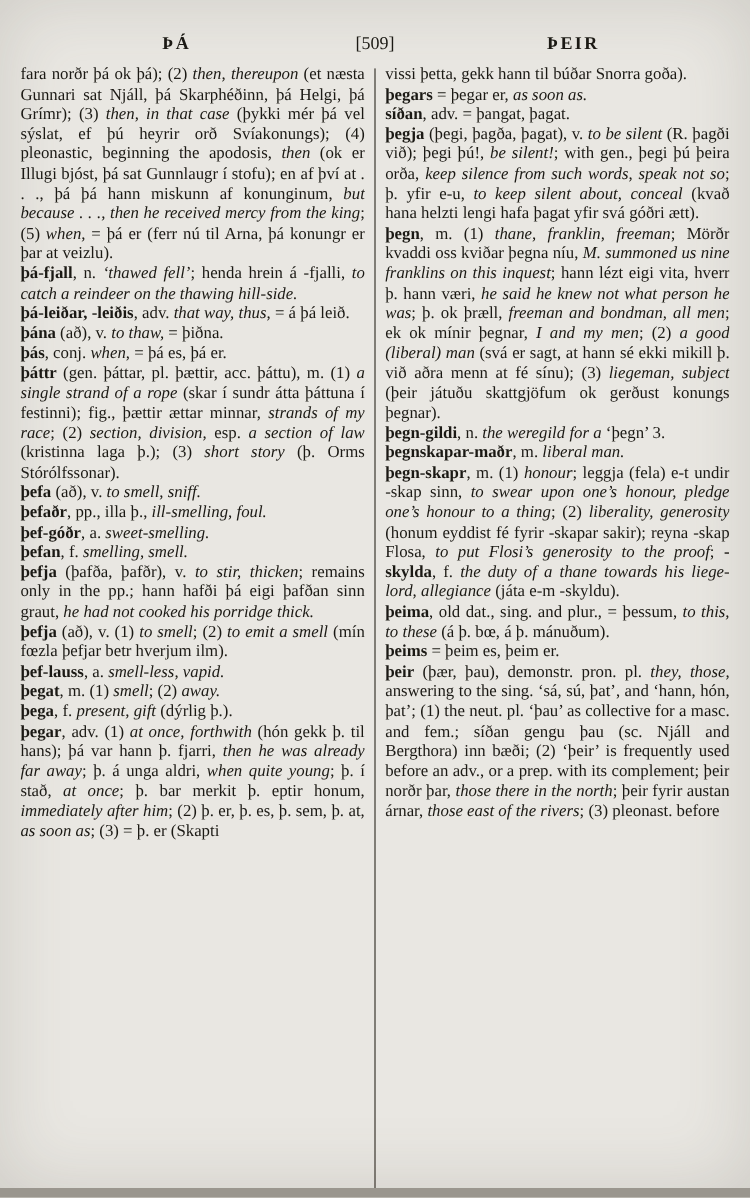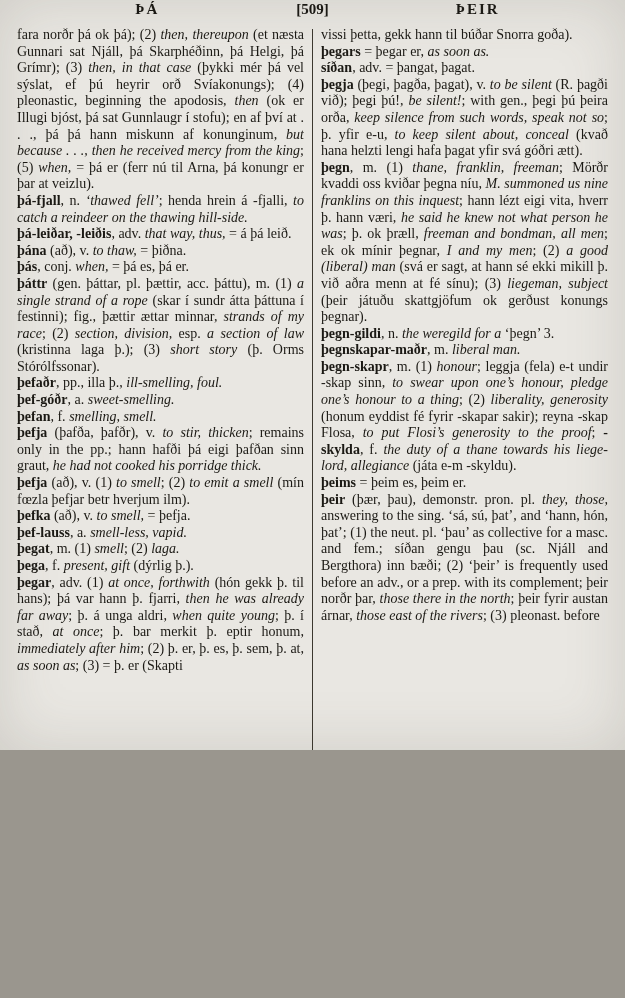--- a/index.html
+++ b/index.html
@@ -1,33 +1,33 @@
 <!DOCTYPE html>
 <html><head>
 <meta charset="utf-8">
 <style>
   html,body{margin:0;padding:0;background:#9a968e;}
   .page{
     position:relative;
-    width:625px;height:750px;
+    width:625px;height:990px;
     background:#e9e7e2;
     box-sizing:border-box;
-    padding:0 17px 6px 17px;
+    padding:28px 17px 6px 17px;
     overflow:hidden;
     font-family:"Liberation Serif","DejaVu Serif",serif;
     color:#1b1914;
     box-shadow:inset 0 0 60px rgba(90,85,70,0.18);
   }
   .header{
     display:flex;align-items:baseline;
     font-weight:bold;font-size:15px;line-height:18px;
     margin-bottom:9px;
   }
   .header .hcell{flex:1;text-align:center;letter-spacing:2px;}
-  .header .hcenter{width:70px;flex:0 0 auto;text-align:center;letter-spacing:0;font-weight:bold;}
+  .header .hcenter{width:70px;flex:0 0 auto;text-align:center;letter-spacing:0;font-weight:normal;}
   .columns{display:flex;height:952px;overflow:hidden;}
   .column{
     flex:1;min-width:0;
     text-align:justify;
     font-size:14px;line-height:16.6px;
     overflow:hidden;
     font-family:Liberation Serif, serif;
   }
   .col-divider{flex:0 0 1px;background:#3c382f;margin:2px 8px 0 8px;}
   p.entry{margin:0;padding:0;}
@@ -45,38 +45,39 @@
     <span class="hcell">ÞEIR</span>
   </div>
   <div class="columns">
     <div class="column">
         <p class="entry"><span class="r">fara norðr þá ok þá); (2) </span><span class="i">then, thereupon</span><span class="r"> (et næsta Gunnari sat Njáll, þá Skarphéðinn, þá Helgi, þá Grímr); (3) </span><span class="i">then, in that case</span><span class="r"> (þykki mér þá vel sýslat, ef þú heyrir orð Svíakonungs); (4) pleonastic, beginning the apodosis, </span><span class="i">then</span><span class="r"> (ok er Illugi bjóst, þá sat Gunnlaugr í stofu); en af því at . . ., þá þá hann miskunn af konunginum, </span><span class="i">but because . . ., then he received mercy from the king</span><span class="r">; (5) </span><span class="i">when,</span><span class="r"> = þá er (ferr nú til Arna, þá konungr er þar at veizlu).</span></p>
         <p class="entry"><span class="b">þá-fjall</span><span class="r">, n. </span><span class="i">‘thawed fell’</span><span class="r">; henda hrein á -fjalli, </span><span class="i">to catch a reindeer on the thawing hill-side.</span></p>
         <p class="entry"><span class="b">þá-leiðar, -leiðis</span><span class="r">, adv. </span><span class="i">that way, thus,</span><span class="r"> = á þá leið.</span></p>
         <p class="entry"><span class="b">þána</span><span class="r"> (að), v. </span><span class="i">to thaw,</span><span class="r"> = þiðna.</span></p>
         <p class="entry"><span class="b">þás</span><span class="r">, conj. </span><span class="i">when,</span><span class="r"> = þá es, þá er.</span></p>
         <p class="entry"><span class="b">þáttr</span><span class="r"> (gen. þáttar, pl. þættir, acc. þáttu), m. (1) </span><span class="i">a single strand of a rope</span><span class="r"> (skar í sundr átta þáttuna í festinni); fig., þættir ættar minnar, </span><span class="i">strands of my race</span><span class="r">; (2) </span><span class="i">section, division,</span><span class="r"> esp. </span><span class="i">a section of law</span><span class="r"> (kristinna laga þ.); (3) </span><span class="i">short story</span><span class="r"> (þ. Orms Stórólfssonar).</span></p>
+        <p class="entry"><span class="b">þefa</span><span class="r"> (að), v. </span><span class="i">to smell, sniff.</span></p>
         <p class="entry"><span class="b">þefaðr</span><span class="r">, pp., illa þ., </span><span class="i">ill-smelling, foul.</span></p>
         <p class="entry"><span class="b">þef-góðr</span><span class="r">, a. </span><span class="i">sweet-smelling.</span></p>
         <p class="entry"><span class="b">þefan</span><span class="r">, f. </span><span class="i">smelling, smell.</span></p>
         <p class="entry"><span class="b">þefja</span><span class="r"> (þafða, þafðr), v. </span><span class="i">to stir, thicken</span><span class="r">; remains only in the pp.; hann hafði þá eigi þafðan sinn graut, </span><span class="i">he had not cooked his porridge thick.</span></p>
         <p class="entry"><span class="b">þefja</span><span class="r"> (að), v. (1) </span><span class="i">to smell</span><span class="r">; (2) </span><span class="i">to emit a smell</span><span class="r"> (mín fœzla þefjar betr hverjum ilm).</span></p>
-        <p class="entry"><span class="b">þefka</span><span class="r"> (að), v. </span><span class="i">to smell,</span><span class="r"> = þefja.</span></p>
         <p class="entry"><span class="b">þef-lauss</span><span class="r">, a. </span><span class="i">smell-less, vapid.</span></p>
-        <p class="entry"><span class="b">þegat</span><span class="r">, m. (1) </span><span class="i">smell</span><span class="r">; (2) </span><span class="i">laga.</span></p>
+        <p class="entry"><span class="b">þegat</span><span class="r">, m. (1) </span><span class="i">smell</span><span class="r">; (2) </span><span class="i">away.</span></p>
         <p class="entry"><span class="b">þega</span><span class="r">, f. </span><span class="i">present, gift</span><span class="r"> (dýrlig þ.).</span></p>
         <p class="entry"><span class="b">þegar</span><span class="r">, adv. (1) </span><span class="i">at once, forthwith</span><span class="r"> (hón gekk þ. til hans); þá var hann þ. fjarri, </span><span class="i">then he was already far away</span><span class="r">; þ. á unga aldri, </span><span class="i">when quite young</span><span class="r">; þ. í stað, </span><span class="i">at once</span><span class="r">; þ. bar merkit þ. eptir honum, </span><span class="i">immediately after him</span><span class="r">; (2) þ. er, þ. es, þ. sem, þ. at, </span><span class="i">as soon as</span><span class="r">; (3) = þ. er (Skapti</span></p>
       </div>
     <div class="col-divider"></div>
     <div class="column">
         <p class="entry"><span class="r">vissi þetta, gekk hann til búðar Snorra goða).</span></p>
         <p class="entry"><span class="b">þegars</span><span class="r"> = þegar er, </span><span class="i">as soon as.</span></p>
         <p class="entry"><span class="b">síðan</span><span class="r">, adv. = þangat, þagat.</span></p>
         <p class="entry"><span class="b">þegja</span><span class="r"> (þegi, þagða, þagat), v. </span><span class="i">to be silent</span><span class="r"> (R. þagði við); þegi þú!, </span><span class="i">be silent!</span><span class="r">; with gen., þegi þú þeira orða, </span><span class="i">keep silence from such words, speak not so</span><span class="r">; þ. yfir e-u, </span><span class="i">to keep silent about, conceal</span><span class="r"> (kvað hana helzti lengi hafa þagat yfir svá góðri ætt).</span></p>
         <p class="entry"><span class="b">þegn</span><span class="r">, m. (1) </span><span class="i">thane, franklin, freeman</span><span class="r">; Mörðr kvaddi oss kviðar þegna níu, </span><span class="i">M. summoned us nine franklins on this inquest</span><span class="r">; hann lézt eigi vita, hverr þ. hann væri, </span><span class="i">he said he knew not what person he was</span><span class="r">; þ. ok þræll, </span><span class="i">freeman and bondman, all men</span><span class="r">; ek ok mínir þegnar, </span><span class="i">I and my men</span><span class="r">; (2) </span><span class="i">a good (liberal) man</span><span class="r"> (svá er sagt, at hann sé ekki mikill þ. við aðra menn at fé sínu); (3) </span><span class="i">liegeman, subject</span><span class="r"> (þeir játuðu skattgjöfum ok gerðust konungs þegnar).</span></p>
         <p class="entry"><span class="b">þegn-gildi</span><span class="r">, n. </span><span class="i">the weregild for a</span><span class="r"> ‘þegn’ 3.</span></p>
         <p class="entry"><span class="b">þegnskapar-maðr</span><span class="r">, m. </span><span class="i">liberal man.</span></p>
         <p class="entry"><span class="b">þegn-skapr</span><span class="r">, m. (1) </span><span class="i">honour</span><span class="r">; leggja (fela) e-t undir -skap sinn, </span><span class="i">to swear upon one’s honour, pledge one’s honour to a thing</span><span class="r">; (2) </span><span class="i">liberality, generosity</span><span class="r"> (honum eyddist fé fyrir -skapar sakir); reyna -skap Flosa, </span><span class="i">to put Flosi’s generosity to the proof</span><span class="r">; </span><span class="b">-skylda</span><span class="r">, f. </span><span class="i">the duty of a thane towards his liege-lord, allegiance</span><span class="r"> (játa e-m -skyldu).</span></p>
+        <p class="entry"><span class="b">þeima</span><span class="r">, old dat., sing. and plur., = þessum, </span><span class="i">to this, to these</span><span class="r"> (á þ. bœ, á þ. mánuðum).</span></p>
         <p class="entry"><span class="b">þeims</span><span class="r"> = þeim es, þeim er.</span></p>
         <p class="entry"><span class="b">þeir</span><span class="r"> (þær, þau), demonstr. pron. pl. </span><span class="i">they, those,</span><span class="r"> answering to the sing. ‘sá, sú, þat’, and ‘hann, hón, þat’; (1) the neut. pl. ‘þau’ as collective for a masc. and fem.; síðan gengu þau (sc. Njáll and Bergthora) inn bæði; (2) ‘þeir’ is frequently used before an adv., or a prep. with its complement; þeir norðr þar, </span><span class="i">those there in the north</span><span class="r">; þeir fyrir austan árnar, </span><span class="i">those east of the rivers</span><span class="r">; (3) pleonast. before</span></p>
       </div>
   </div>
 </div>
 
 </body></html>

